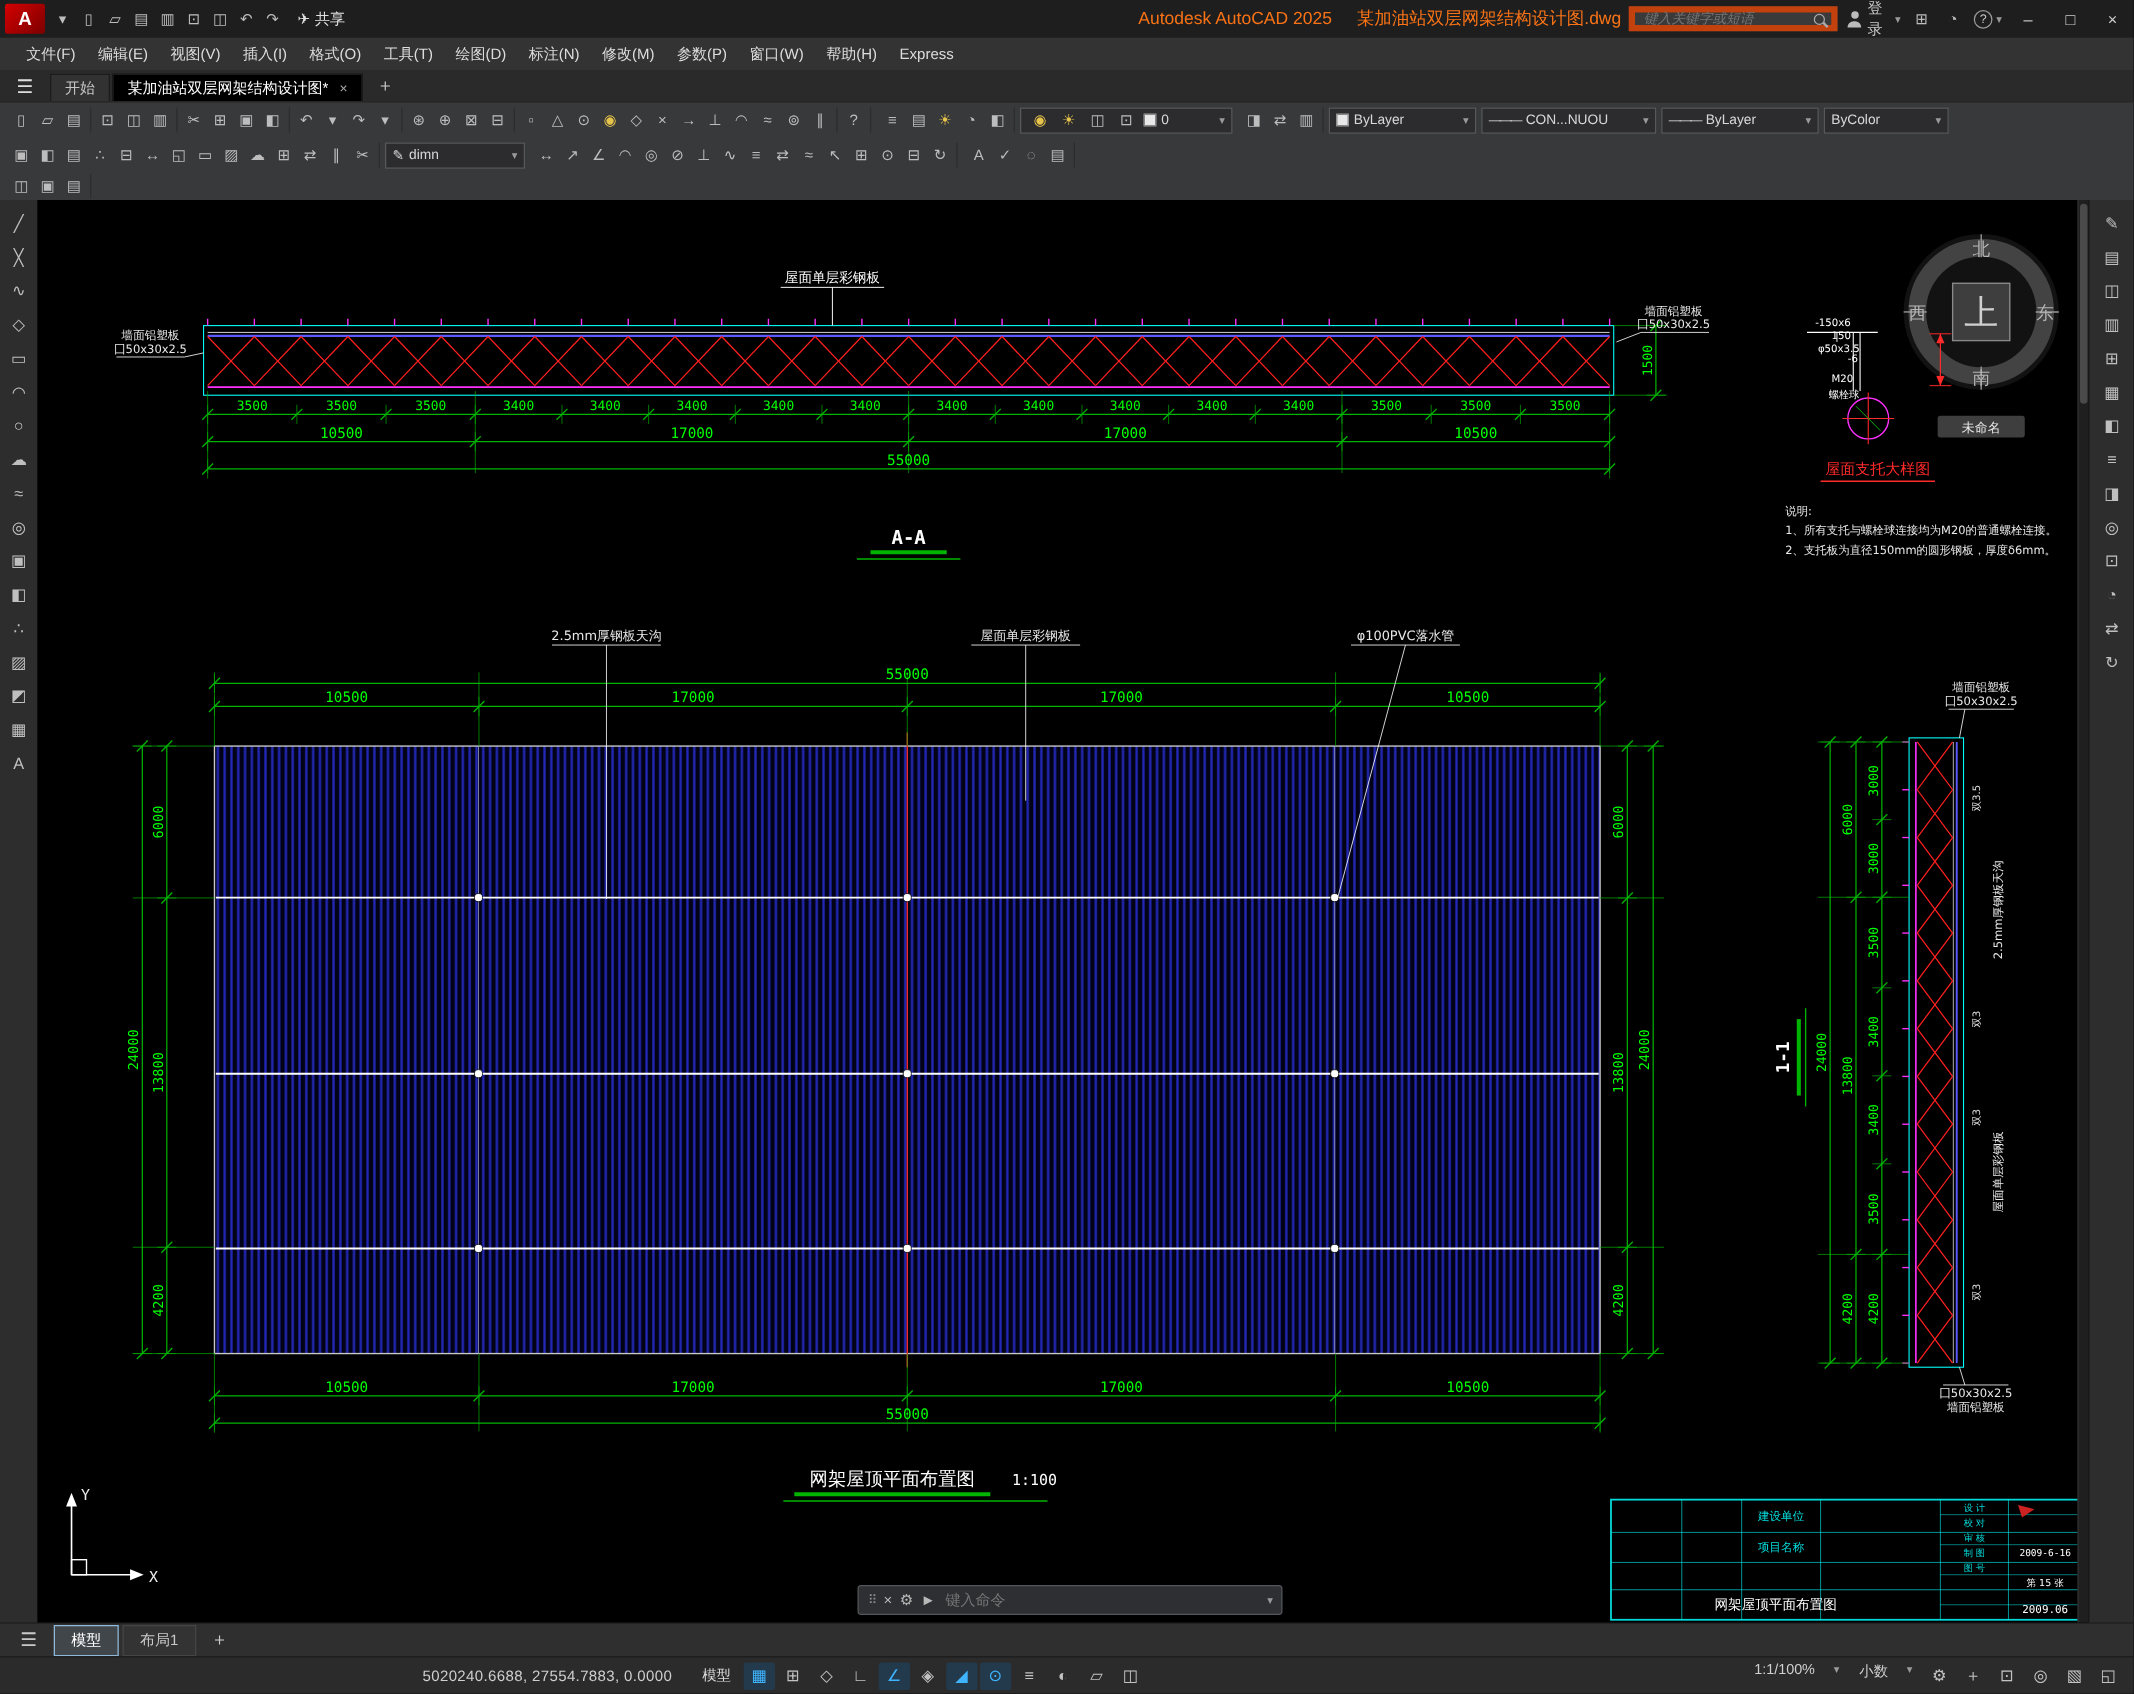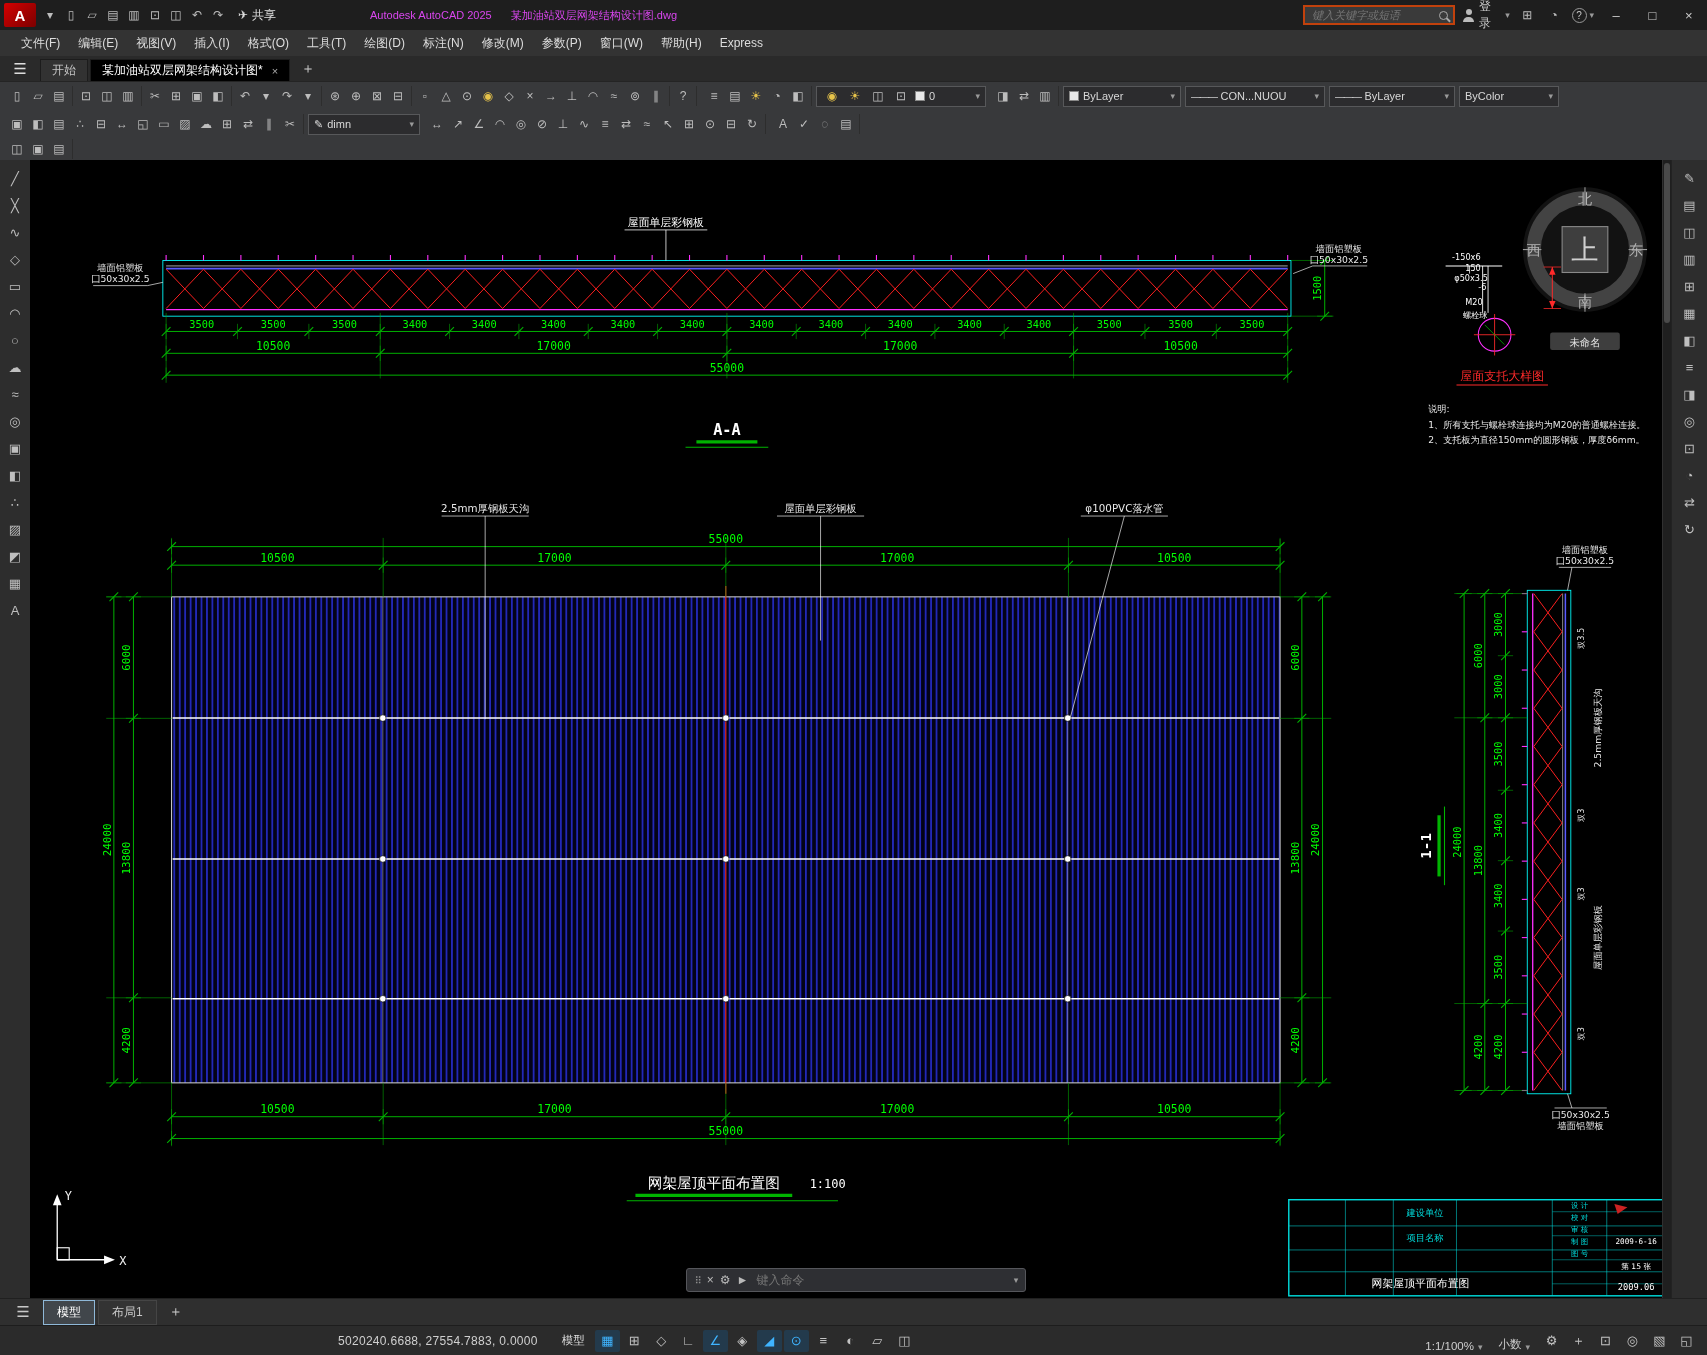--- a/index.html
+++ b/index.html
@@ -6,24 +6,24 @@
 html,body{margin:0;padding:0}
 body{width:1707px;height:1355px;background:#111;font-family:"Liberation Sans",sans-serif;overflow:hidden}
 #app{width:100%;height:100%;display:flex;flex-direction:column}
 
 .titlebar{height:30px;background:#1e1e1e;display:flex;align-items:center;color:#c8c8c8;font-size:12px;padding:0 4px;gap:6px;flex:none}
 .tb-left{display:flex;align-items:center;gap:4px;width:360px;flex:none}
 .logo{width:32px;height:24px;background:linear-gradient(135deg,#d40000,#7c0000);color:#fff;font-weight:bold;display:flex;align-items:center;justify-content:center;font-size:15px;border-radius:2px}
 .qat{display:flex;gap:1px}
 .ib{width:20px;height:20px;display:inline-flex;align-items:center;justify-content:center;color:#bdbdbd;font-size:12px;cursor:default;border-radius:2px}
 .share{display:flex;gap:4px;align-items:center;color:#e0e0e0;padding:0 6px}
-.tb-title{flex:1;text-align:left;color:#d946ef;font-size:11px;white-space:nowrap;overflow:hidden}
+.tb-title{flex:1;text-align:right;color:#f97316;font-size:14px;white-space:nowrap;overflow:hidden}
 .tb-title .doc{margin-left:16px}
 .tb-right{display:flex;align-items:center;gap:8px;width:400px;flex:none;justify-content:flex-end}
-.search{display:flex;align-items:center;background:#3a3a3a;border:2px solid #c2410c;height:20px;width:152px;padding:0 5px}
+.search{display:flex;align-items:center;background:#3a3a3a;border:5px solid #c2410c;height:20px;width:167px;padding:0 5px}
 .search input{flex:1;background:transparent;border:0;outline:0;color:#cfcfcf;font-size:11px;font-style:italic;min-width:20px}
 .mag{width:9px;height:9px;border:1.5px solid #aaa;border-radius:50%;position:relative;margin-left:3px;flex:none}
 .mag::after{content:"";position:absolute;width:5px;height:1.5px;background:#aaa;transform:rotate(45deg);right:-4px;bottom:-2px}
 .login{display:flex;align-items:center;gap:5px}
 .person{width:11px;height:11px;position:relative;flex:none}
 .person::before{content:"";position:absolute;width:6px;height:6px;border-radius:50%;background:#bbb;left:2.5px;top:-1px}
 .person::after{content:"";position:absolute;width:11px;height:5px;border-radius:5px 5px 0 0;background:#bbb;bottom:-1px;left:0}
 .helpbtn{display:flex;align-items:center;gap:3px}
 .helpbtn .q{width:15px;height:15px;border:1px solid #999;border-radius:50%;display:inline-flex;align-items:center;justify-content:center;font-size:10px}
 .caret{font-size:9px;color:#9a9a9a}
@@ -67,21 +67,21 @@
 .layoutbar{height:27px;background:#2f2f2f;display:flex;align-items:center;color:#c8c8c8;font-size:12px;gap:3px;border-top:1px solid #202020;flex:none;padding-left:6px}
 .lhamb{width:34px;text-align:center;font-size:15px}
 .ltab{padding:3px 13px;border:1px solid #454545;background:#333}
 .ltab.active{background:#41464b;border-color:#8fb8d8;color:#fff}
 
 .statusbar{height:30px;background:#2b2b2b;display:flex;align-items:center;color:#b9b9b9;font-size:11.5px;gap:2px;padding:4px 8px;border-top:1px solid #1d1d1d;flex:none}
 .coords{margin-left:330px;font-size:12px;color:#cfcfcf;letter-spacing:.3px;margin-right:14px}
 .mlabel{padding:0 8px;color:#ddd}
 .sb-ib{width:25px;height:22px;display:inline-flex;align-items:center;justify-content:center;border-radius:2px;color:#c2c2c2;font-size:13px}
 .sb-ib.active{color:#3fb4ff;background:#233a4c}
-.sb-dd{display:flex;align-items:flex-end;gap:4px;padding:0 7px;height:22px;color:#cfcfcf}
+.sb-dd{display:flex;align-items:flex-start;gap:15px;padding:0 7px;height:22px;color:#cfcfcf}
 .spacer{flex:1}
 </style>
 </head>
 <body>
 
 <div id="app">
 
   <div class="titlebar">
     <div class="tb-left">
       <div class="logo">

